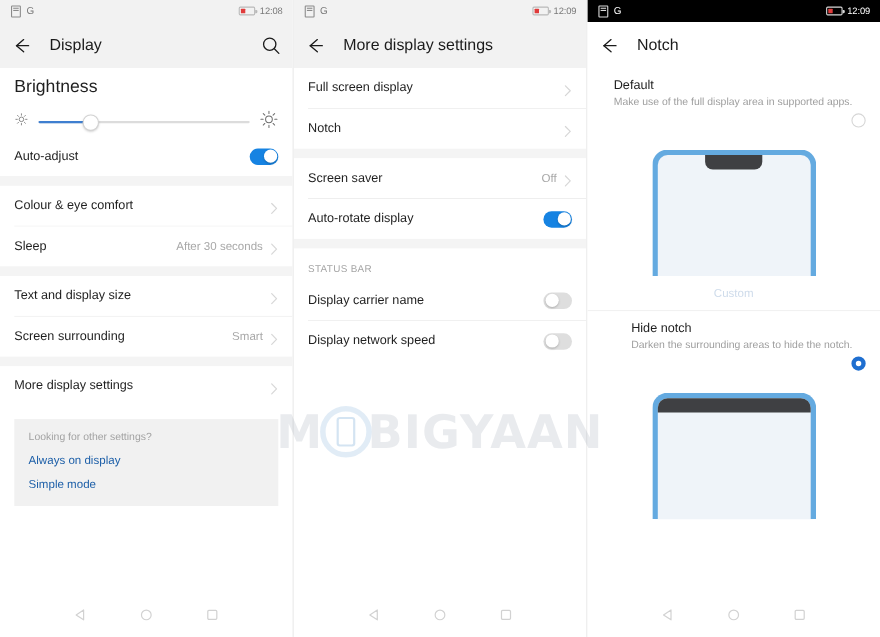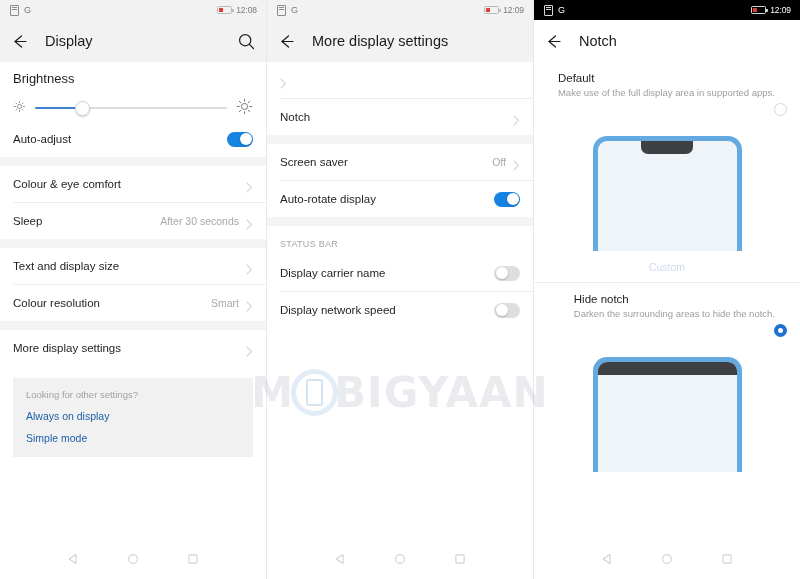--- a/index.html
+++ b/index.html
@@ -170,21 +170,21 @@
     height: 9px;
     background: #f4f4f4;
   }
 
   
   .brightness-block {
     padding: 9px 13px 2px 13px;
     background: #ffffff;
   }
   .brightness-title {
-    font-size: 13px;
+    font-size: 16px;
     color: #1f1f1f;
     margin-bottom: 11px;
   }
   .slider-row {
     display: flex;
     align-items: center;
     height: 22px;
     gap: 9px;
   }
   .sun-sm, .sun-lg {
@@ -518,21 +518,21 @@
       <div class="row">
         <span class="label">Text and display size</span>
         <span class="chev">
           <svg width="7" height="11" viewBox="0 0 7 11">
               <path d="M1 1l4.4 4.5L1 10" fill="none" stroke="#b6b6b6" stroke-width="1.1" stroke-linecap="round" stroke-linejoin="round"></path>
             </svg>
         </span>
       </div>
       <div class="divider"></div>
       <div class="row">
-        <span class="label">Colour resolution</span>
+        <span class="label">Screen surrounding</span>
         <span class="value">Smart</span>
         <span class="chev">
           <svg width="7" height="11" viewBox="0 0 7 11">
               <path d="M1 1l4.4 4.5L1 10" fill="none" stroke="#b6b6b6" stroke-width="1.1" stroke-linecap="round" stroke-linejoin="round"></path>
             </svg>
         </span>
       </div>
 
       <div class="gap"></div>
 
@@ -590,20 +590,21 @@
         <svg width="19" height="19" viewBox="0 0 19 19">
             <path d="M11.5 4L5 9.5L11.5 15" fill="none" stroke="#1b1b1b" stroke-width="1.2" stroke-linecap="round" stroke-linejoin="round"></path>
             <path d="M5 9.5H16" stroke="#1b1b1b" stroke-width="1.2" stroke-linecap="round"></path>
           </svg>
       </span>
       <span class="appbar-title">More display settings</span>
     </div>
 
     <div class="content">
       <div class="row">
+        <span class="label">Full screen display</span>
         <span class="chev">
           <svg width="7" height="11" viewBox="0 0 7 11">
               <path d="M1 1l4.4 4.5L1 10" fill="none" stroke="#b6b6b6" stroke-width="1.1" stroke-linecap="round" stroke-linejoin="round"></path>
             </svg>
         </span>
       </div>
       <div class="divider"></div>
       <div class="row">
         <span class="label">Notch</span>
         <span class="chev">

